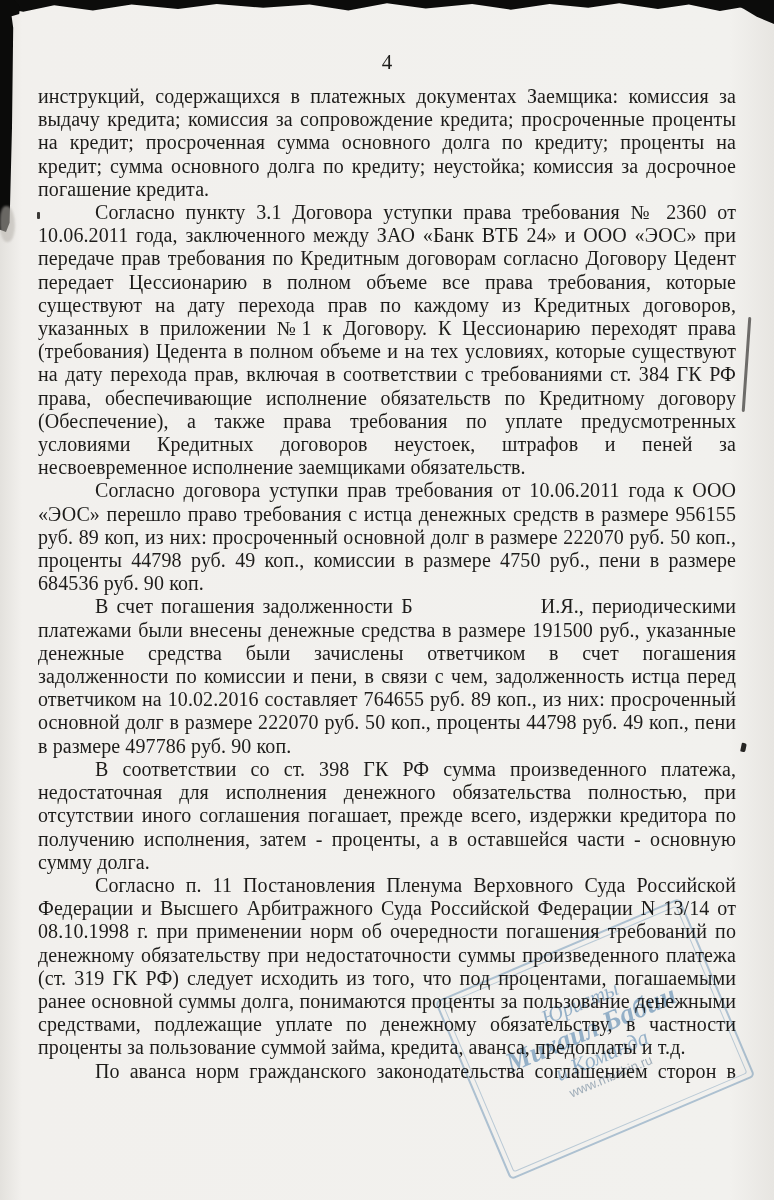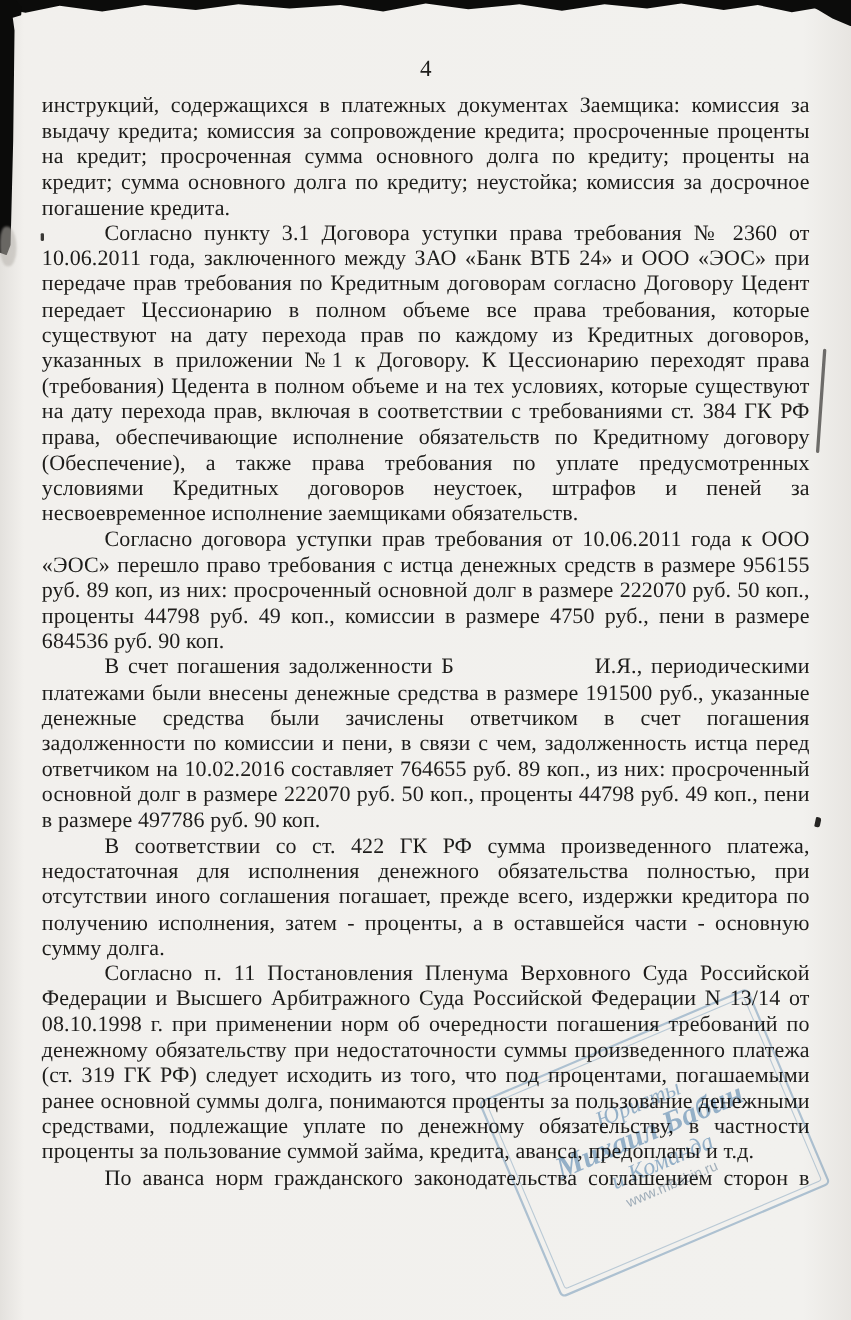--- a/index.html
+++ b/index.html
@@ -96,21 +96,21 @@
   <div class="mark-quote"></div>
   <div class="mark-comma"></div>
 
   <div class="page-num">4</div>
 
   <div class="text-block">
     <p class="no-indent">инструкций, содержащихся в платежных документах Заемщика: комиссия за выдачу кредита; комиссия за сопровождение кредита; просроченные проценты на кредит; просроченная сумма основного долга по кредиту; проценты на кредит; сумма основного долга по кредиту; неустойка; комиссия за досрочное погашение кредита.</p>
     <p>Согласно пункту 3.1 Договора уступки права требования № 2360 от 10.06.2011 года, заключенного между ЗАО «Банк ВТБ 24» и ООО «ЭОС» при передаче прав требования по Кредитным договорам согласно Договору Цедент передает Цессионарию в полном объеме все права требования, которые существуют на дату перехода прав по каждому из Кредитных договоров, указанных в приложении №1 к Договору. К Цессионарию переходят права (требования) Цедента в полном объеме и на тех условиях, которые существуют на дату перехода прав, включая в соответствии с требованиями ст. 384 ГК РФ права, обеспечивающие исполнение обязательств по Кредитному договору (Обеспечение), а также права требования по уплате предусмотренных условиями Кредитных договоров неустоек, штрафов и пеней за несвоевременное исполнение заемщиками обязательств.</p>
     <p>Согласно договора уступки прав требования от 10.06.2011 года к ООО «ЭОС» перешло право требования с истца денежных средств в размере 956155 руб. 89 коп, из них: просроченный основной долг в размере 222070 руб. 50 коп., проценты 44798 руб. 49 коп., комиссии в размере 4750 руб., пени в размере 684536 руб. 90 коп.</p>
     <p>В счет погашения задолженности Б&nbsp;&nbsp;&nbsp;&nbsp;&nbsp;&nbsp;&nbsp;&nbsp;&nbsp;&nbsp;&nbsp;&nbsp;&nbsp;&nbsp;&nbsp;&nbsp;И.Я., периодическими платежами были внесены денежные средства в размере 191500 руб., указанные денежные средства были зачислены ответчиком в счет погашения задолженности по комиссии и пени, в связи с чем, задолженность истца перед ответчиком на 10.02.2016 составляет 764655 руб. 89 коп., из них: просроченный основной долг в размере 222070 руб. 50 коп., проценты 44798 руб. 49 коп., пени в размере 497786 руб. 90 коп.</p>
-    <p>В соответствии со ст. 422 ГК РФ сумма произведенного платежа, недостаточная для исполнения денежного обязательства полностью, при отсутствии иного соглашения погашает, прежде всего, издержки кредитора по получению исполнения, затем - проценты, а в оставшейся части - основную сумму долга.</p>
+    <p>В соответствии со ст. 398 ГК РФ сумма произведенного платежа, недостаточная для исполнения денежного обязательства полностью, при отсутствии иного соглашения погашает, прежде всего, издержки кредитора по получению исполнения, затем - проценты, а в оставшейся части - основную сумму долга.</p>
     <p>Согласно п. 11 Постановления Пленума Верховного Суда Российской Федерации и Высшего Арбитражного Суда Российской Федерации N 13/14 от 08.10.1998 г. при применении норм об очередности погашения требований по денежному обязательству при недостаточности суммы произведенного платежа (ст. 319 ГК РФ) следует исходить из того, что под процентами, погашаемыми ранее основной суммы долга, понимаются проценты за пользование денежными средствами, подлежащие уплате по денежному обязательству, в частности проценты за пользование суммой займа, кредита, аванса, предоплаты и т.д.</p>
     <p class="justify-last">По аванса норм гражданского законодательства соглашением сторон в</p>
   </div>
 
   <div class="stamp">
     <div class="stamp-inner"></div>
     <div class="stamp-text">
       <div class="stamp-l1">Юристы</div>
       <div class="stamp-l2">Михаил Бабин</div>
       <div class="stamp-l3">и Команда</div>

